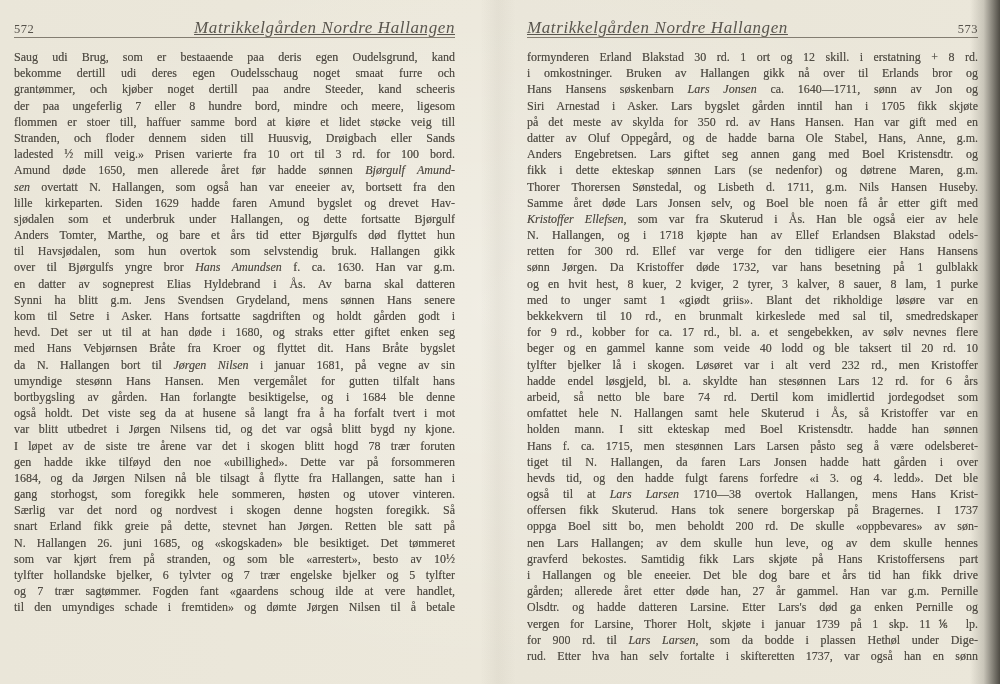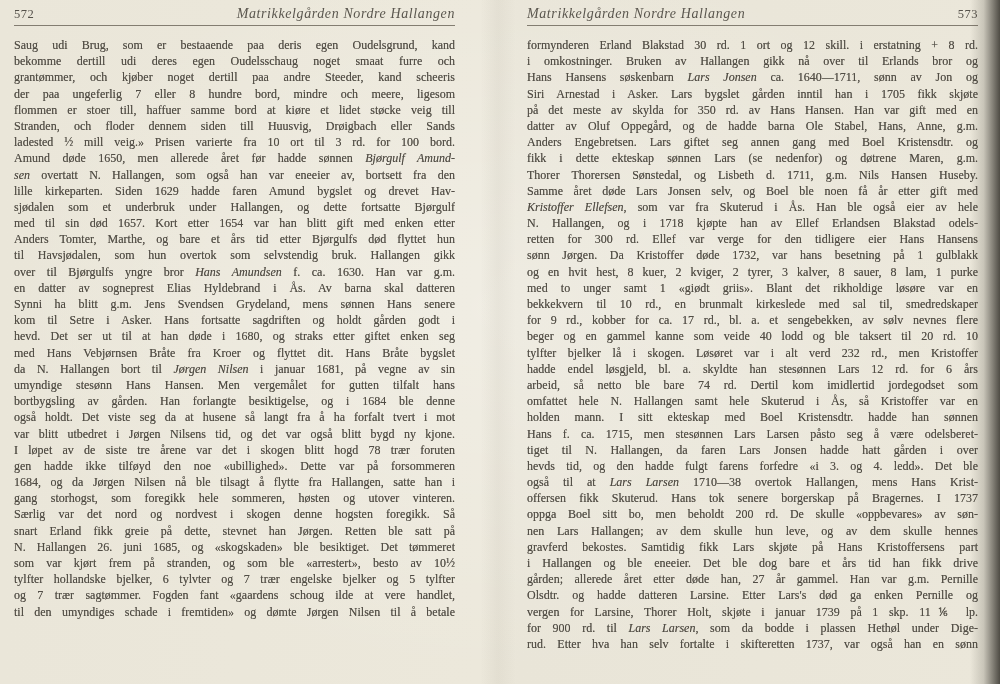--- a/index.html
+++ b/index.html
@@ -20,42 +20,43 @@
     position: absolute; top: 0; right: 0; width: 30px; height: 100%;
     background: linear-gradient(to right, rgba(48,45,38,0) 0%, rgba(48,45,38,0.18) 45%, rgba(43,41,35,0.82) 100%);
     pointer-events: none;
   }
   .gutter-shade {
     position: absolute; top: 0; left: 480px; width: 36px; height: 100%;
     background: linear-gradient(to right, rgba(120,112,96,0) 0%, rgba(120,112,96,0.07) 50%, rgba(120,112,96,0) 100%);
     pointer-events: none;
   }
   .page {
-    position: absolute; top: 6px;
+    position: absolute; top: 18px;
     color: #514d45;
   }
   .page.left  { left: 14px;  width: 441px; }
   .page.right { left: 527px; width: 451px; }
   .pagehead {
     display: flex; justify-content: space-between; align-items: baseline;
     border-bottom: 1px solid #837d71;
     padding-bottom: 4px;
     margin-bottom: 11px;
     height: 15px;
   }
   .pagenum {
     font-size: 12.5px;
     letter-spacing: 0.5px;
     color: #55514a;
   }
   .runtitle {
     font-style: italic;
-    font-size: 14px;
+    font-size: 17px;
     letter-spacing: 0.6px;
     color: #5a564e;
+    text-decoration: underline;
   }
   .pagebody {
     font-size: 12px;
     line-height: 16.2px;
     text-shadow: 0 0 0.5px rgba(81,77,69,0.65);
   }
   .line {
     text-align: justify;
     text-align-last: justify;
     white-space: normal;
@@ -79,21 +80,20 @@
         <div class="line"><span>bekomme dertill udi deres egen Oudelsschaug noget smaat furre och</span></div>
         <div class="line"><span>grantømmer, och kjøber noget dertill paa andre Steeder, kand scheeris</span></div>
         <div class="line"><span>der paa ungeferlig 7 eller 8 hundre bord, mindre och meere, ligesom</span></div>
         <div class="line"><span>flommen er stoer till, haffuer samme bord at kiøre et lidet støcke veig till</span></div>
         <div class="line"><span>Stranden, och floder dennem siden till Huusvig, Drøigbach eller Sands</span></div>
         <div class="line"><span>ladested ½ mill veig.» Prisen varierte fra 10 ort til 3 rd. for 100 bord.</span></div>
         <div class="line"><span>Amund døde 1650, men allerede året før hadde sønnen </span><i>Bjørgulf Amund-</i></div>
         <div class="line"><i>sen</i><span> overtatt N. Hallangen, som også han var eneeier av, bortsett fra den</span></div>
         <div class="line"><span>lille kirkeparten. Siden 1629 hadde faren Amund bygslet og drevet Hav-</span></div>
         <div class="line"><span>sjødalen som et underbruk under Hallangen, og dette fortsatte Bjørgulf</span></div>
-        <div class="line"><span>med til sin død 1657. Kort etter 1654 var han blitt gift med enken etter</span></div>
         <div class="line"><span>Anders Tomter, Marthe, og bare et års tid etter Bjørgulfs død flyttet hun</span></div>
         <div class="line"><span>til Havsjødalen, som hun overtok som selvstendig bruk. Hallangen gikk</span></div>
         <div class="line"><span>over til Bjørgulfs yngre bror </span><i>Hans Amundsen</i><span> f. ca. 1630. Han var g.m.</span></div>
         <div class="line"><span>en datter av sogneprest Elias Hyldebrand i Ås. Av barna skal datteren</span></div>
         <div class="line"><span>Synni ha blitt g.m. Jens Svendsen Grydeland, mens sønnen Hans senere</span></div>
         <div class="line"><span>kom til Setre i Asker. Hans fortsatte sagdriften og holdt gården godt i</span></div>
         <div class="line"><span>hevd. Det ser ut til at han døde i 1680, og straks etter giftet enken seg</span></div>
         <div class="line"><span>med Hans Vebjørnsen Bråte fra Kroer og flyttet dit. Hans Bråte bygslet</span></div>
         <div class="line"><span>da N. Hallangen bort til </span><i>Jørgen Nilsen</i><span> i januar 1681, på vegne av sin</span></div>
         <div class="line"><span>umyndige stesønn Hans Hansen. Men vergemålet for gutten tilfalt hans</span></div>

